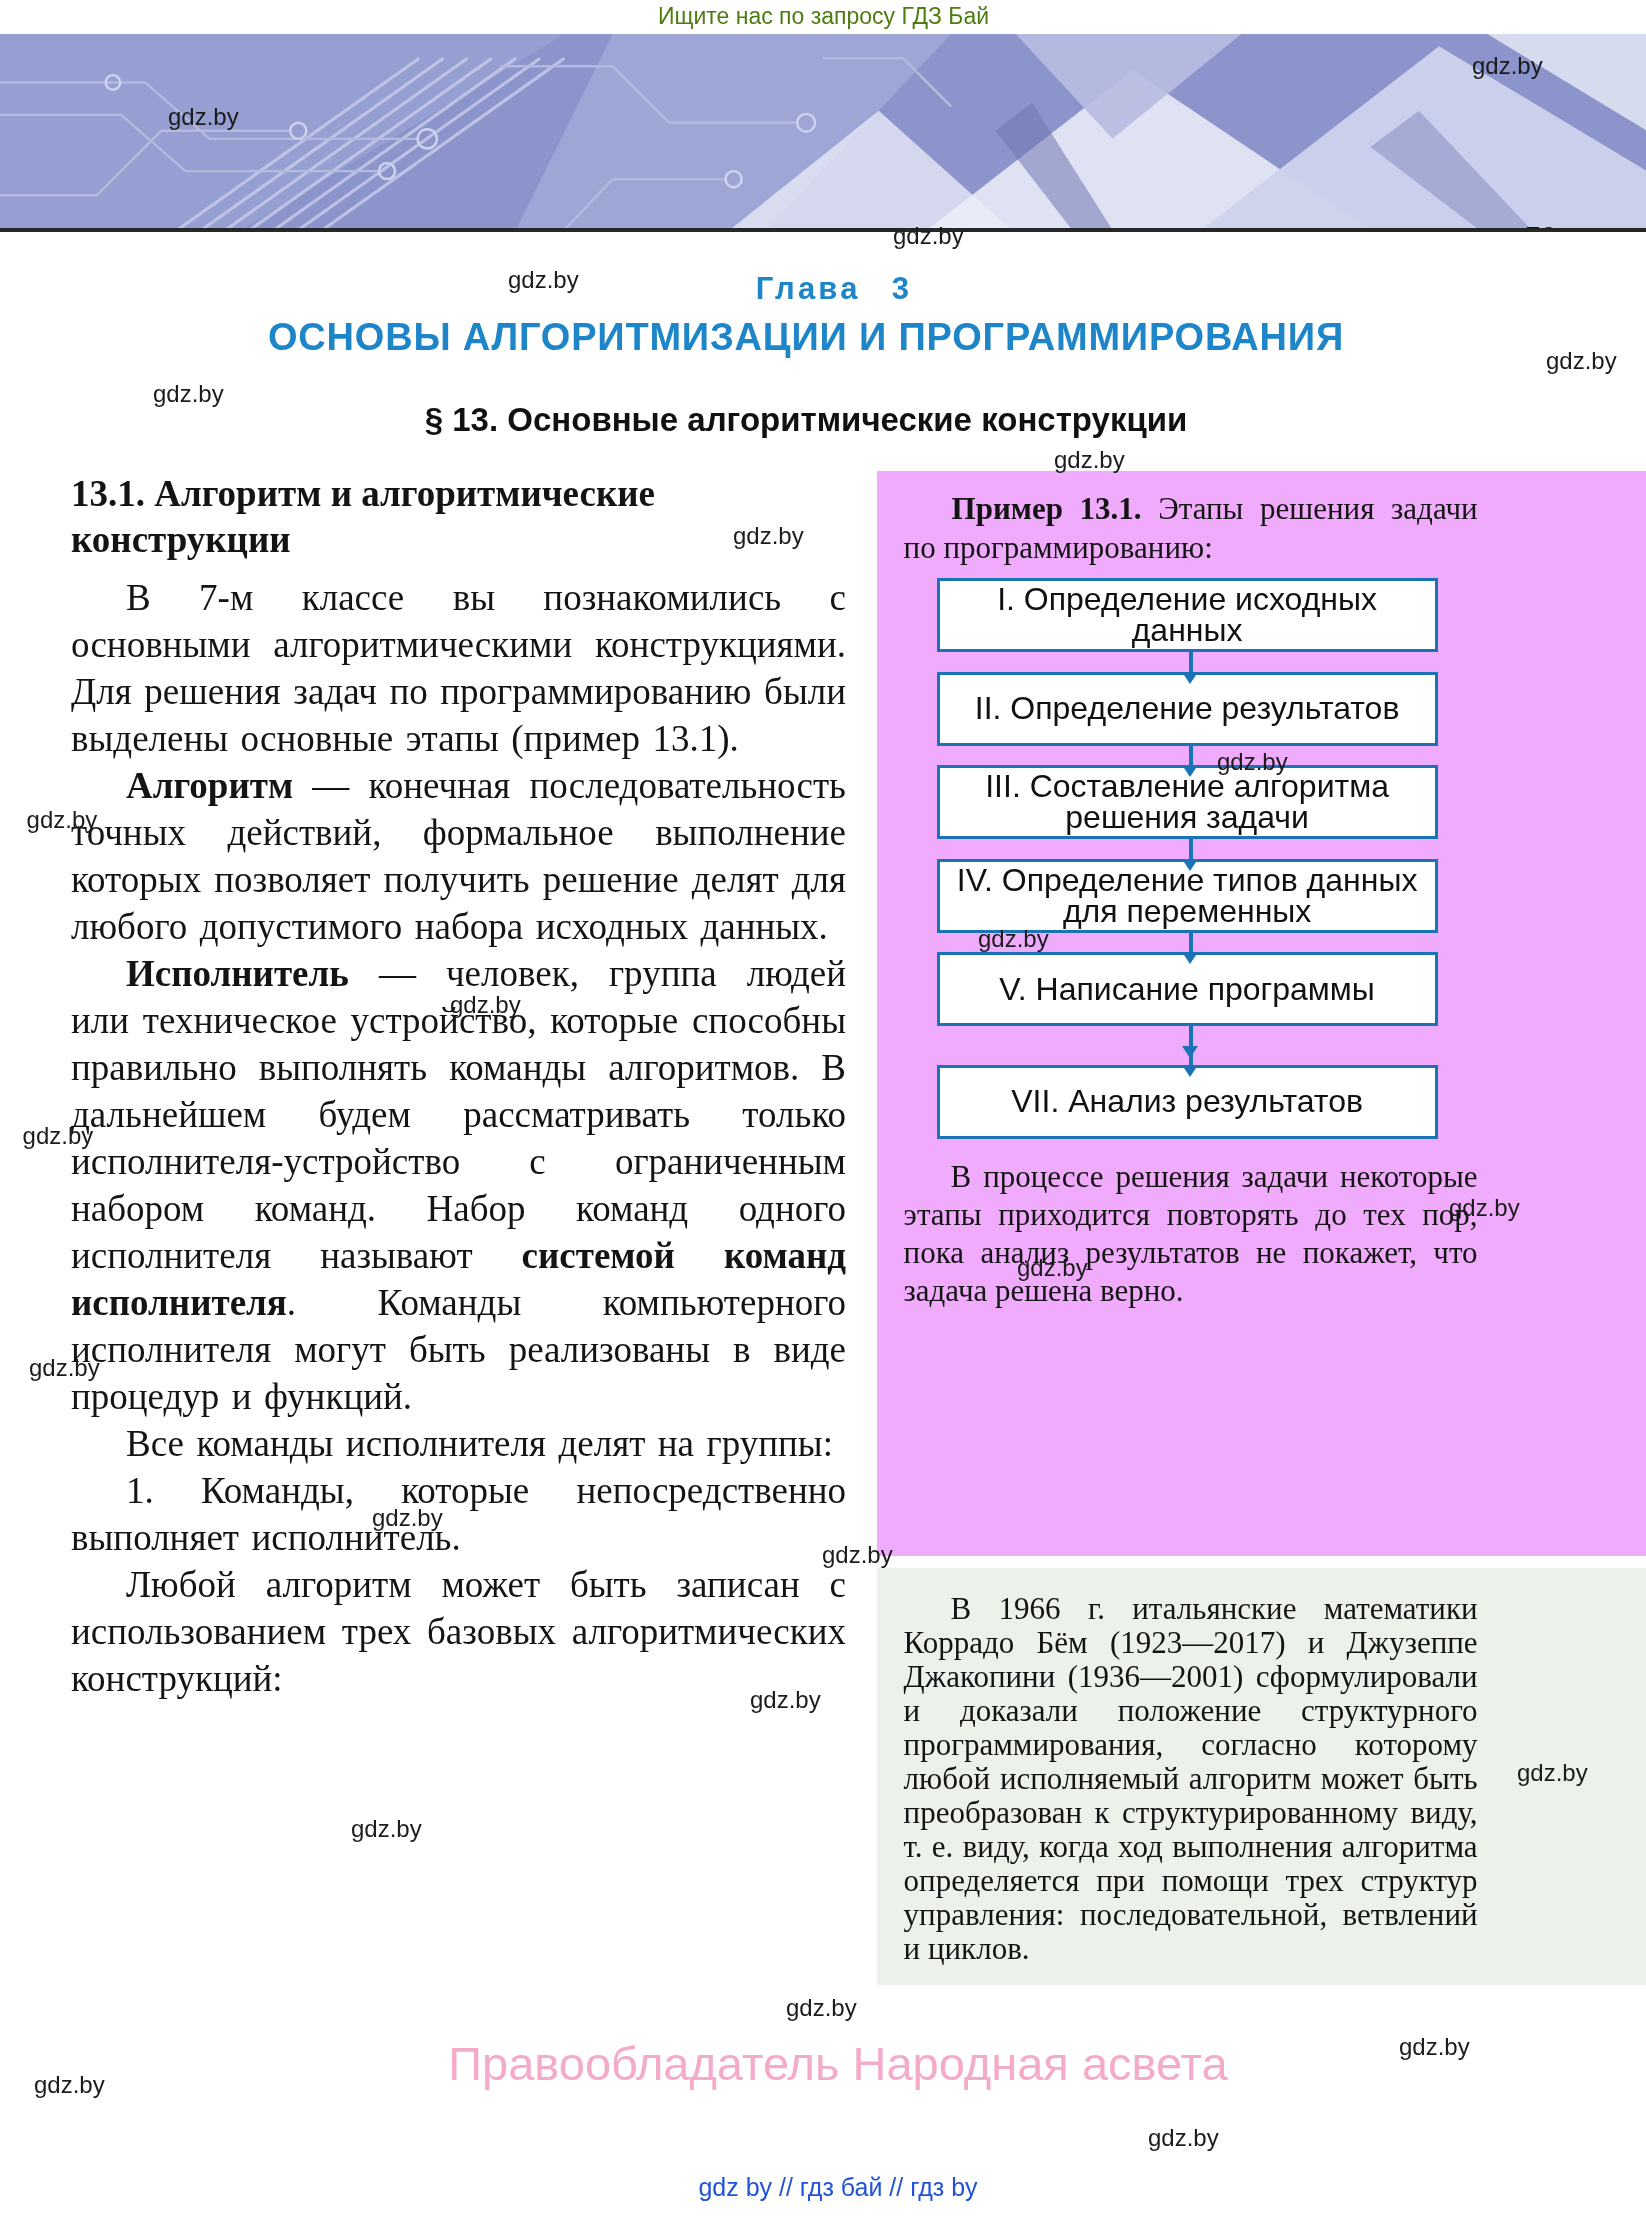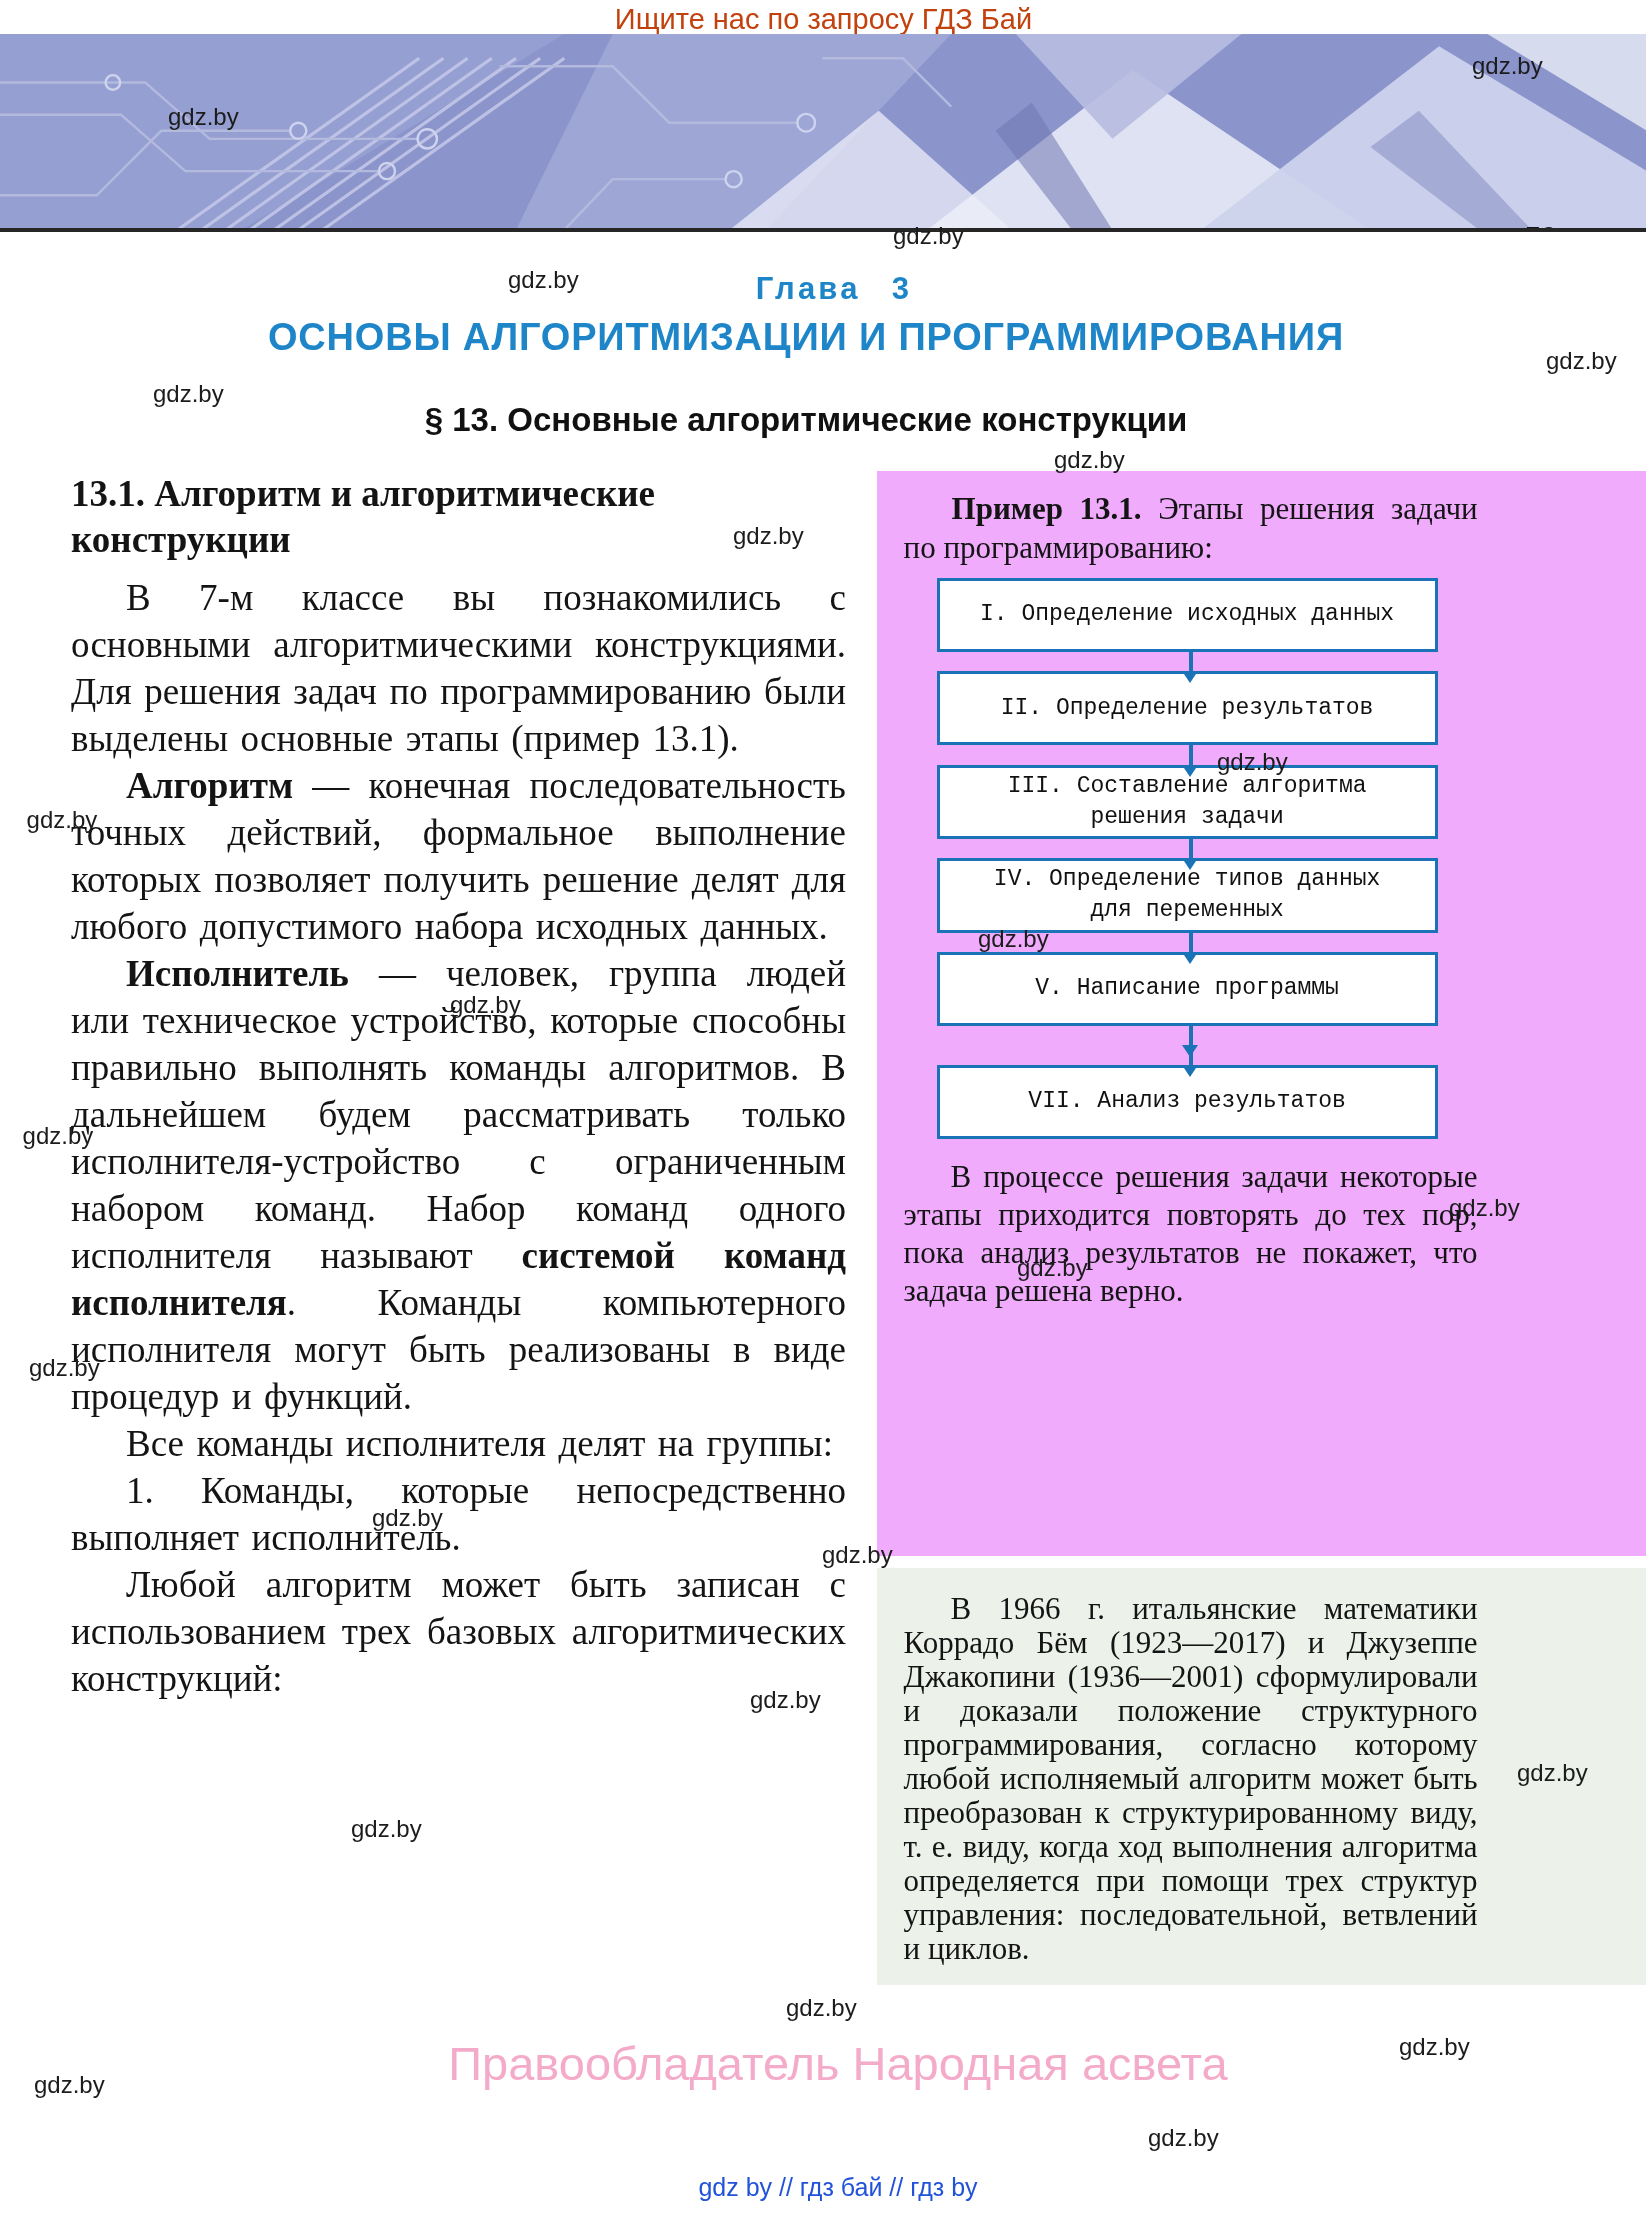--- a/index.html
+++ b/index.html
@@ -1,21 +1,21 @@
 <!DOCTYPE html>
 <html style="font-size:13px"><head>
 <meta charset="utf-8">
 <style>
   html,body{margin:0;padding:0;background:#fff;}
   #page{position:relative;width:1647px;height:2216px;background:#fff;overflow:hidden;
         font-family:"Liberation Serif","DejaVu Serif",serif;color:#141414;}
 
   
   #top-note{position:absolute;top:3.2px;left:0;width:100%;text-align:center;
-    font-family:"Liberation Sans","DejaVu Sans",sans-serif;font-size:29px;color:#c2410c;}
+    font-family:"Liberation Sans","DejaVu Sans",sans-serif;font-size:23px;color:#4d7c0f;}
 
   
   #header{position:absolute;top:34px;left:0;width:1647px;height:196px;overflow:hidden;}
   #header svg{display:block;}
   #running-title{position:absolute;top:187px;right:90px;
     font-family:"Liberation Sans","DejaVu Sans",sans-serif;font-size:25px;color:#161616;}
   #running-title .pagenum{font-weight:bold;font-size:29px;margin-left:34px;}
   #header-rule{position:absolute;top:228px;left:0;width:1647px;height:4px;background:#262626;}
 
   
@@ -42,22 +42,22 @@
   .panel-inner{width:574px;padding:17.7px 0 0 26.6px;}
   #example-heading{margin:0 0 11.3px 0;font-size:31px;line-height:39px;text-align:justify;
     text-indent:48px;}
   .panel-par{margin:0;font-size:31px;line-height:38px;text-align:justify;text-indent:47px;}
   #history-panel .panel-par{line-height:34px;padding-top:6.4px;}
 
   
   #flowchart{margin-left:33px;width:508px;}
   .flow-box{box-sizing:border-box;width:501px;min-height:74px;background:#fff;
     border:3.2px solid #1a73b7;display:flex;align-items:center;justify-content:center;
-    text-align:center;font-family:Liberation Mono, monospace;
-    font-size:23px;line-height:31px;color:#111;white-space:pre-line;padding:3.2px 9.7px;}
+    text-align:center;font-family:Liberation Sans, sans-serif;
+    font-size:32px;line-height:31px;color:#111;white-space:pre-line;padding:3.2px 9.7px;}
   .flow-arrow{position:relative;width:4px;height:19.3px;background:#1a73b7;margin:0 auto;}
   .flow-arrow::after{content:"";position:absolute;top:19.3px;left:-6.4px;
     border:8px solid transparent;border-top:12px solid #1a73b7;}
   .ex-par-group{margin-top:19.3px;}
 
   
   .wm{position:absolute;font-family:"Liberation Sans","DejaVu Sans",sans-serif;
     font-size:24px;color:#1c1c1c;white-space:nowrap;}
 
   

